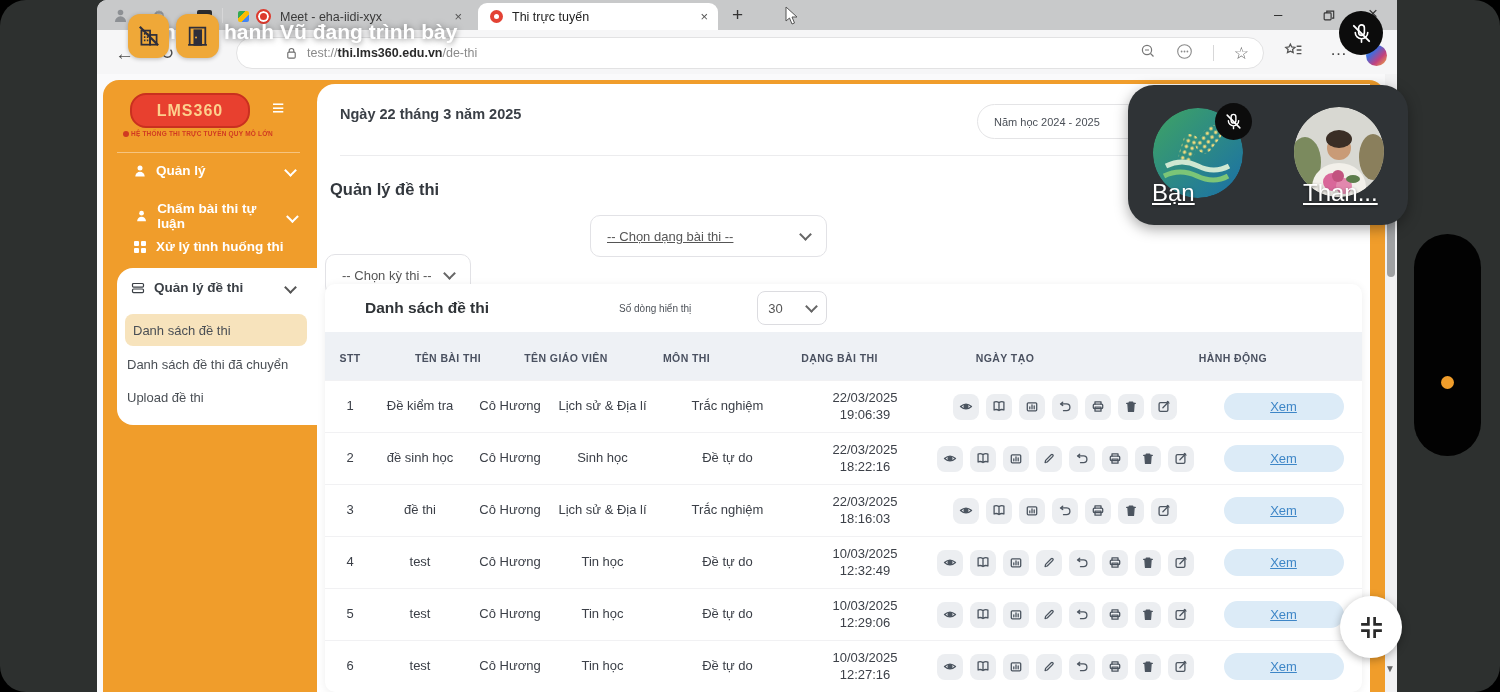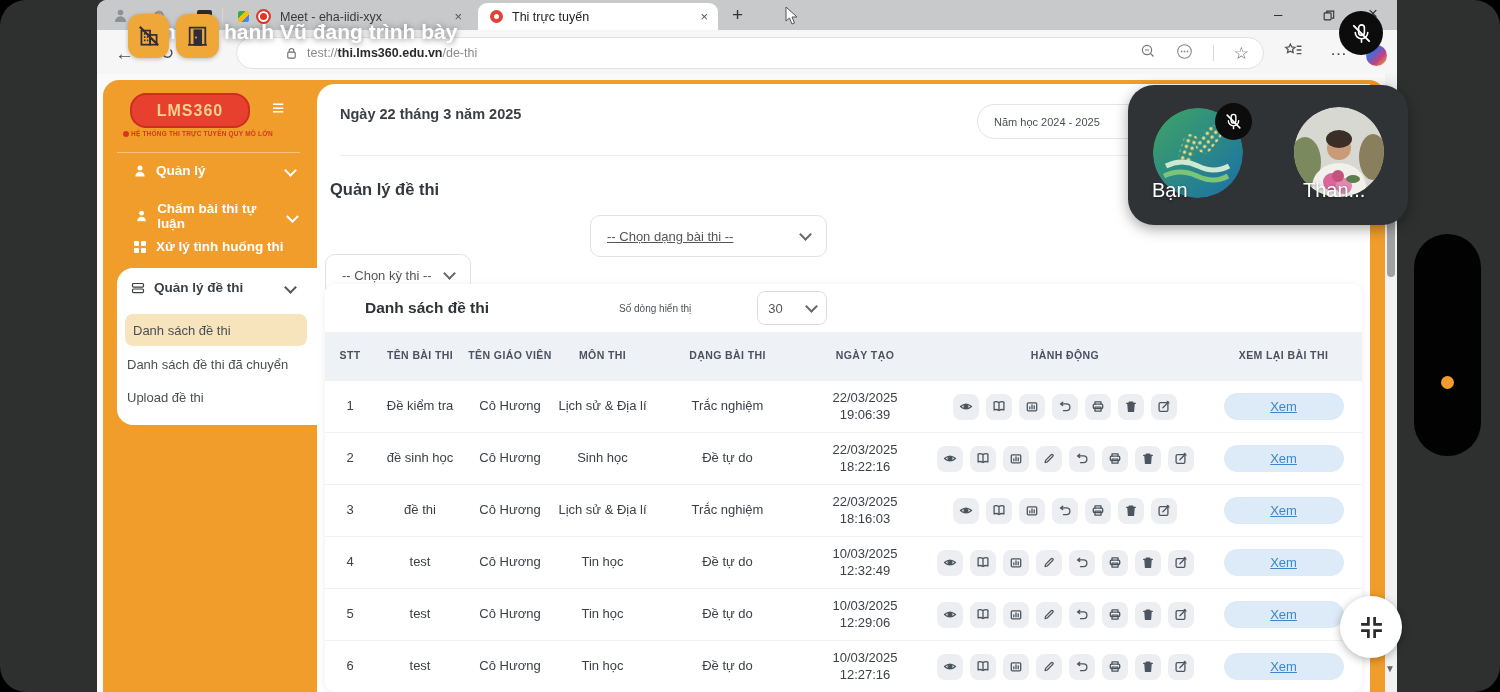--- a/index.html
+++ b/index.html
@@ -49,40 +49,40 @@
   .selpill{border:1px solid #e2e2e6;border-radius:10px;background:#fff;display:flex;align-items:center;
            justify-content:space-between;padding:0 16px;font-size:13px;color:#555;box-sizing:border-box;}
   .selpill .chev{color:#666;margin-top:-3px;}
   .tablecard{left:325px;top:284px;width:1037px;height:408px;background:#fff;border-radius:10px;box-shadow:0 1px 8px rgba(0,0,0,.07);overflow:hidden;}
   .tc-head{display:flex;align-items:center;height:48px;}
   .tc-title{font-size:15.5px;font-weight:bold;color:#2f3337;margin-left:40px;}
   .tc-rows-label{font-size:10px;color:#4c5158;margin-left:130px;}
   .sel30{width:70px;height:28px;border:1px solid #dcdce0;border-radius:8px;margin-left:66px;display:flex;align-items:center;
          justify-content:space-between;padding:16px 10px;font-size:13px;color:#555;box-sizing:border-box;}
   .gridcols{display:grid;grid-template-columns:50px 90px 90px 95px 155px 120px 280px 1fr;align-items:center;}
-  .thead{height:48px;background:#eef1f5;font-size:10.5px;font-weight:bold;color:#4a5160;letter-spacing:.4px;}
+  .thead{height:48px;background:#eef1f5;font-size:10.5px;font-weight:bold;color:#4a5160;letter-spacing:.4px;gap:28px;}
   .thead div{text-align:center;line-height:1.25;}
   .trow{height:51px;border-top:1px solid #f1f1f3;font-size:13px;color:#3c4048;}
   .td{text-align:center;line-height:1.3;}
   .c-date span{display:block;}
   .actions{display:flex;justify-content:center;gap:7px;}
   .act{width:26px;height:26px;border-radius:8px;background:#eceef1;border:none;display:flex;align-items:center;justify-content:center;padding:0;}
   .act svg{stroke:#4c5560;fill:none;stroke-width:1.3;stroke-linecap:round;stroke-linejoin:round;}
   .xem{width:120px;height:27px;border-radius:14px;background:#dcebf7;border:none;color:#3e86c7;font-size:13px;
        text-decoration:underline;display:inline-flex;align-items:center;justify-content:center;}
   
   .scrolltrack{left:1385px;top:74px;width:12px;height:618px;background:#f2f2f3;}
   .scrollthumb{left:1387px;top:100px;width:8px;height:177px;background:#9fa1a3;border-radius:4px;}
   
   .ovbtn{top:14px;height:44px;border-radius:12px;background:#efa838;border:none;display:flex;align-items:center;justify-content:center;box-shadow:0 1px 4px rgba(0,0,0,.25);}
   .banner{color:#fff;font-weight:bold;font-size:21px;text-shadow:0 1px 6px rgba(0,0,0,.55);white-space:nowrap;}
   .micbadge{border-radius:50%;background:#0c0c0c;display:flex;align-items:center;justify-content:center;}
   .pplpanel{left:1128px;top:85px;width:280px;height:140px;background:#2f3336;border-radius:26px;box-shadow:0 4px 14px rgba(0,0,0,.35);}
   .avatar{border-radius:50%;overflow:hidden;}
-  .ppl-name{color:#fff;font-size:20px;text-shadow:0 1px 3px rgba(0,0,0,.5);}
+  .ppl-name{color:#fff;font-size:24px;text-shadow:0 1px 3px rgba(0,0,0,.5);text-decoration:underline;}
   .blackpill{left:1414px;top:234px;width:67px;height:222px;border-radius:34px;background:#020202;}
   .orangedot{left:1441px;top:376px;width:13px;height:13px;border-radius:50%;background:#f09d2b;}
   .collapsebtn{left:1340px;top:596px;width:62px;height:62px;border-radius:50%;background:#fff;border:none;
                display:flex;align-items:center;justify-content:center;box-shadow:0 2px 8px rgba(0,0,0,.3);}
 </style>
 </head>
 <body>
 
 <div class="stage">
   <div class="abs meet-bg"></div>

